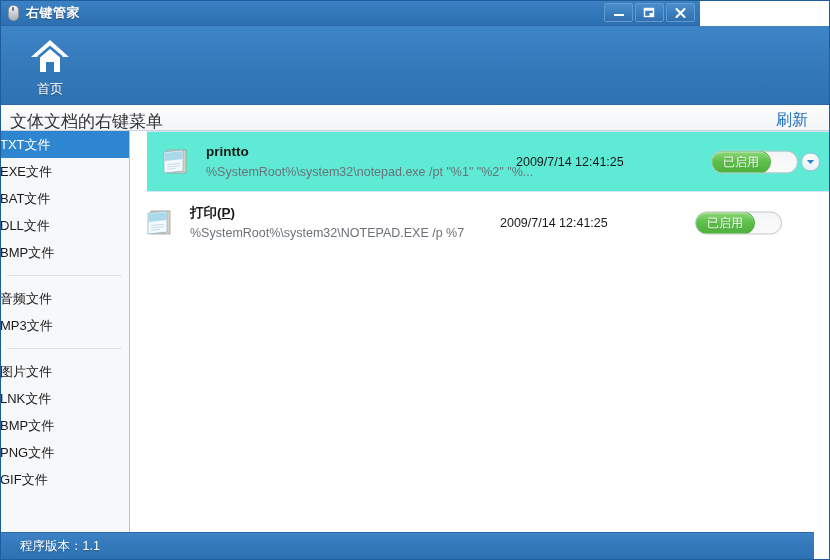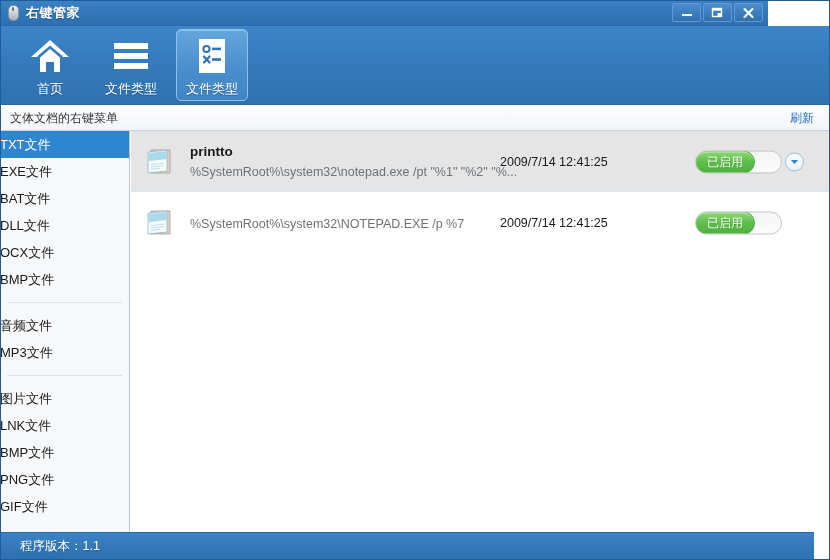--- a/index.html
+++ b/index.html
@@ -17,21 +17,21 @@
     height: 560px;
     overflow: hidden;
     background: #ffffff;
     box-sizing: border-box;
   }
 
   
   .titlebar {
     position: absolute;
     left: 0; top: 0;
-    width: 768px;
+    width: 700px;
     height: 26px;
     background: linear-gradient(to bottom, #3d82c4 0%, #3278b9 50%, #2d70b2 100%);
     border-bottom: 1px solid #2a68a8;
     box-sizing: border-box;
   }
   .title-left {
     position: absolute;
     left: 8px; top: 0;
     height: 26px;
     display: flex;
@@ -94,20 +94,21 @@
     left: 0; top: 26px;
     width: 830px;
     height: 79px;
     background: linear-gradient(to bottom, #3e85c7 0%, #3379ba 55%, #2f72b2 100%);
     box-sizing: border-box;
     border-bottom: 1px solid #2a68a8;
     display: flex;
     align-items: flex-start;
     padding-left: 14px;
     padding-top: 3px;
+    flex-direction: column;
   }
   .tool-btn {
     width: 72px;
     height: 72px;
     display: flex;
     flex-direction: column;
     align-items: center;
     justify-content: flex-start;
     padding-top: 6px;
     box-sizing: border-box;
@@ -151,28 +152,28 @@
     width: 830px;
     height: 26px;
     background: linear-gradient(to bottom, #fdfdfe 0%, #f3f5f8 100%);
     border-bottom: 1px solid #c9d3de;
     box-sizing: border-box;
   }
   .head-title {
     position: absolute;
     left: 10px;
     top: 5px;
-    font-size: 12px;
+    font-size: 17px;
     color: #333333;
   }
   .refresh-link {
     position: absolute;
-    right: 16px;
+    right: 22px;
     top: 5px;
-    font-size: 12px;
+    font-size: 16px;
     color: #1f6fc0;
     cursor: pointer;
   }
 
   
   .sidebar {
     position: absolute;
     left: 0; top: 26px;
     width: 130px;
     height: 401px;
@@ -213,23 +214,24 @@
   .row {
     position: relative;
     height: 61px;
     box-sizing: border-box;
     display: flex;
     align-items: center;
     padding-left: 14px;
     cursor: default;
   }
   .row.highlight {
-    background: #e5e5e5;
+    background: #5eead4;
     border-top: 1px solid #d2e6f4;
     border-bottom: 1px solid #d2e6f4;
+    margin-left: 16px;
   }
 
   
   .np-icon {
     width: 31px;
     height: 31px;
     position: relative;
     flex: 0 0 31px;
   }
   .np-icon svg { display: block; }
@@ -427,21 +429,20 @@
     <div class="head-strip">
       <div class="head-title">文体文档的右键菜单</div>
       <div class="refresh-link">刷新</div>
     </div>
 
     <div class="sidebar" id="sidebar">
         <div class="side-item active">TXT文件</div>
         <div class="side-item">EXE文件</div>
         <div class="side-item">BAT文件</div>
         <div class="side-item">DLL文件</div>
-        <div class="side-item">OCX文件</div>
         <div class="side-item">BMP文件</div>
         <div class="side-sep"></div>
         <div class="side-item">音频文件</div>
         <div class="side-item">MP3文件</div>
         <div class="side-sep"></div>
         <div class="side-item">图片文件</div>
         <div class="side-item">LNK文件</div>
         <div class="side-item">BMP文件</div>
         <div class="side-item">PNG文件</div>
         <div class="side-item">GIF文件</div>
@@ -478,20 +479,21 @@
           <div class="np-icon">
             <svg width="31" height="31" viewBox="0 0 31 31">
               <path d="M6 4 L25 4 L25 27 L6 27 Z" fill="#d8d2c4" stroke="#a69f8e" stroke-width="0.8"></path>
               <path d="M3 6 L22 4 L22 25 L3 27 Z" fill="#e8f4f9" stroke="#8fb8cc" stroke-width="0.8"></path>
               <path d="M3.8 7 L21.2 5.2 L21.2 13 L3.8 15 Z" fill="#9fd4ea" opacity="0.85"></path>
               <path d="M3.8 15.5 L21.2 13.6 L21.2 24.3 L3.8 26.1 Z" fill="#f4fafd"></path>
               <path d="M6 18.6 L19 17.3 M6 21 L19 19.7 M6 23.3 L15 22.2" stroke="#bcd3de" stroke-width="0.8" fill="none"></path>
             </svg>
           </div>
           <div class="row-texts">
+            <div class="row-name">打印<span>(</span><u>P</u><span>)</span></div>
             <div class="row-path">%SystemRoot%\system32\NOTEPAD.EXE /p %7</div>
           </div>
           <div class="row-date">2009/7/14 12:41:25</div>
           <div class="toggle">
             <div class="knob">
               <span>已启用</span>
             </div>
           </div>
         </div>
       </div>

